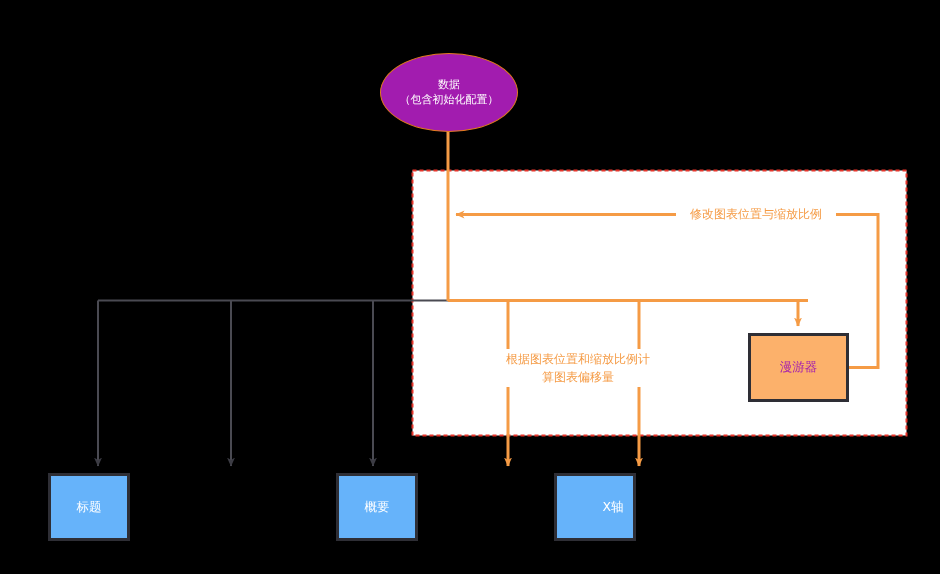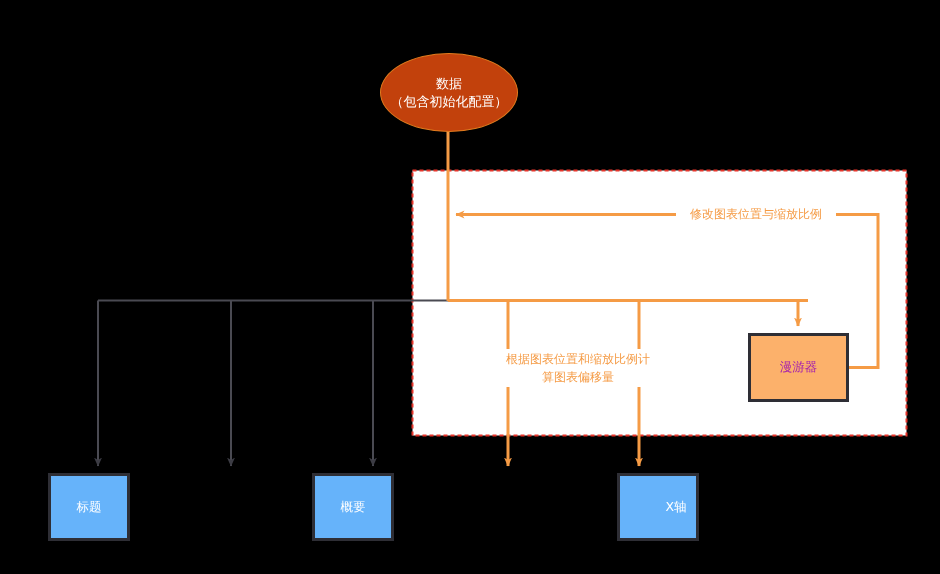--- a/index.html
+++ b/index.html
@@ -35,24 +35,24 @@
     white-space: pre-line;
     pointer-events: none;
   }
   
   #node-data {
     left: 380px;
     top: 53px;
     width: 138px;
     height: 79px;
     border-radius: 50%;
-    background: #c2410c;
+    background: #a21caf;
     border: 1px solid #E07B1E;
     color: #FFFFFF;
-    font-size: 13px;
+    font-size: 11px;
   }
   
   #node-roamer {
     left: 748px;
     top: 333px;
     width: 101px;
     height: 69px;
     background: #FCB16B;
     border: 3px solid #2E2E35;
     color: #a21caf;
@@ -63,23 +63,23 @@
     top: 473px;
     width: 82px;
     height: 68px;
     background: #66B3FA;
     border: 3px solid #2E2E35;
     color: #FFFFFF;
     font-size: 12.5px;
   }
   #leaf-0 { left: 48px; }
   #leaf-1 { left: 181px; }
-  #leaf-2 { left: 312px; }
+  #leaf-2 { left: 336px; }
   #leaf-3 { left: 458px; }
-  #leaf-4 { left: 617px; padding-left: 36px; }
+  #leaf-4 { left: 554px; padding-left: 36px; }
 
   
   .edge-label {
     position: absolute;
     color: #F59B45;
     font-size: 12px;
     line-height: 1.5;
     text-align: center;
     white-space: pre-line;
     background: #FFFFFF;

